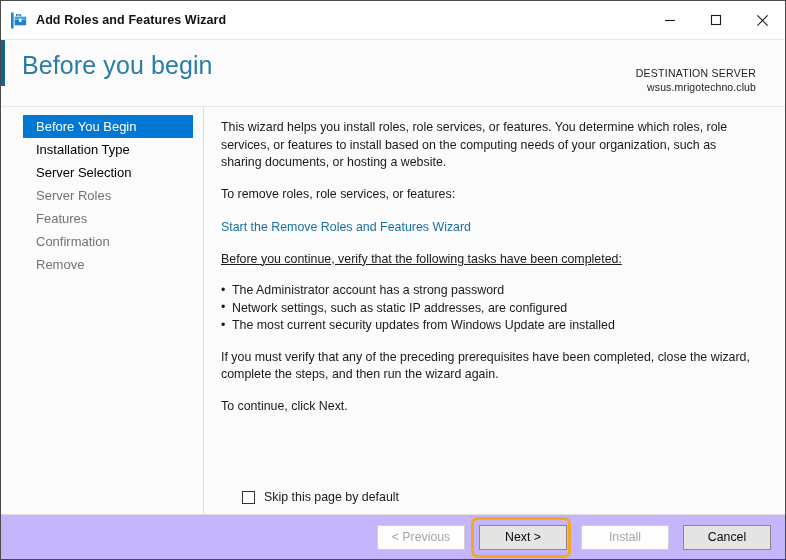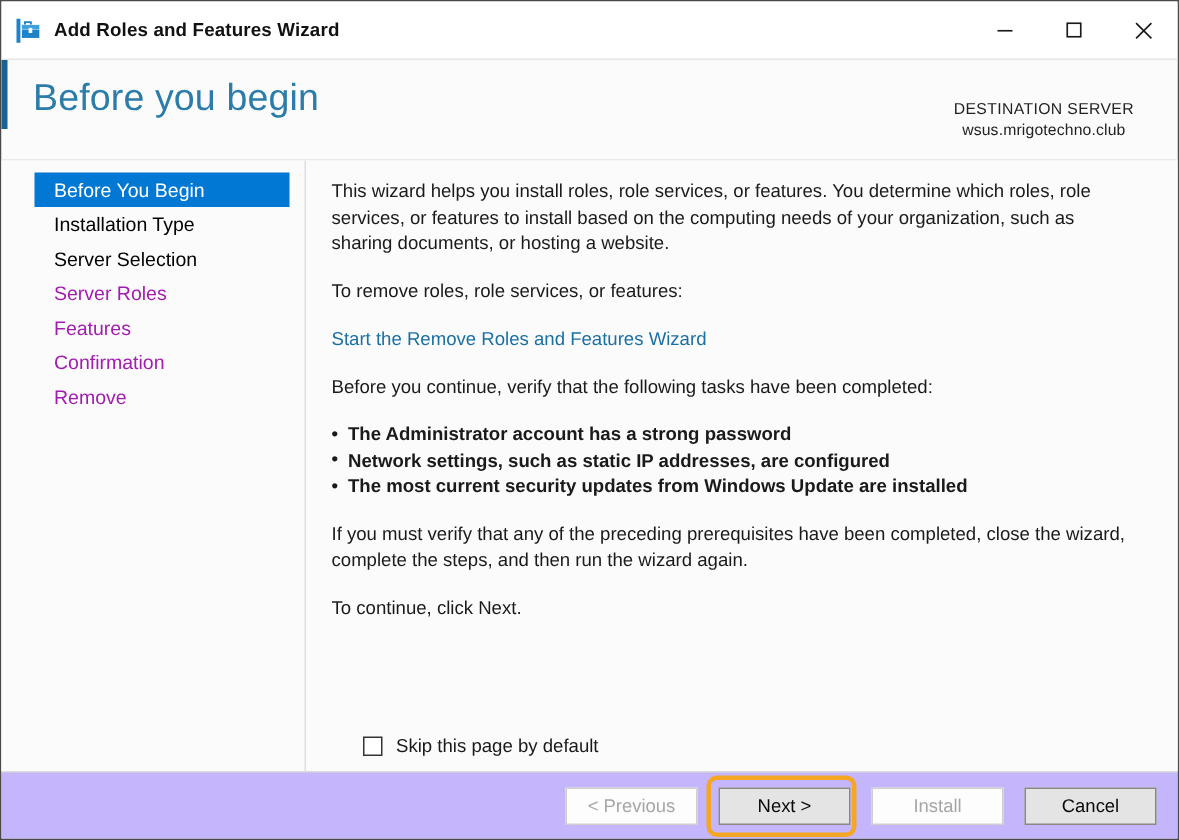--- a/index.html
+++ b/index.html
@@ -92,21 +92,21 @@
     font-size: 25px;
     font-weight: normal;
     color: #2b7ca8;
     letter-spacing: 0.1px;
     line-height: 30px;
   }
   #dest-server {
     position: absolute;
     right: 29px;
     top: 26px;
-    text-align: center;
+    text-align: right;
     line-height: 14px;
   }
   #dest-label {
     display: block;
     font-size: 10.5px;
     color: #222222;
     letter-spacing: 0.25px;
   }
   #dest-name {
     display: block;
@@ -143,21 +143,21 @@
     font-size: 13px;
     color: #000000;
     white-space: nowrap;
     cursor: default;
   }
   .nav-item.selected {
     background: #0078d4;
     color: #ffffff;
   }
   .nav-item.disabled {
-    color: #a21caf;
+    color: #737373;
   }
 
   #content {
     flex: 1 1 auto;
     position: relative;
     background: #fbfbfb;
     padding: 12px 26px 0 17px;
     box-sizing: border-box;
     min-width: 0;
   }
@@ -175,21 +175,20 @@
     color: #1a6fa3;
     text-decoration: none;
     cursor: pointer;
     display: inline-block;
     margin-bottom: 14px;
   }
   ul.bullets {
     list-style: none;
     margin: 0 0 14px 0;
     padding: 0;
-    font-weight: bold;
   }
   ul.bullets li {
     font-size: 12.4px;
     color: #1a1a1a;
     line-height: 17.5px;
     position: relative;
     padding-left: 11px;
   }
   ul.bullets li::before {
     content: "\2022";
@@ -331,21 +330,21 @@
       <div class="nav-item disabled">Confirmation</div>
       <div class="nav-item disabled">Remove</div>
     </div>
 
     <div id="content">
       <p class="para">This wizard helps you install roles, role services, or features. You determine which roles, role services, or features to install based on the computing needs of your organization, such as sharing documents, or hosting a website.</p>
 
       <p class="para tight">To remove roles, role services, or features:</p>
       <a class="link">Start the Remove Roles and Features Wizard</a>
 
-      <p class="para tight" style="">Before you continue, verify that the following tasks have been completed:</p>
+      <p class="para tight" style="text-decoration:underline;">Before you continue, verify that the following tasks have been completed:</p>
 
       <ul class="bullets">
         <li>The Administrator account has a strong password</li>
         <li>Network settings, such as static IP addresses, are configured</li>
         <li>The most current security updates from Windows Update are installed</li>
       </ul>
 
       <p class="para">If you must verify that any of the preceding prerequisites have been completed, close the wizard, complete the steps, and then run the wizard again.</p>
       <p class="para">To continue, click Next.</p>
 

